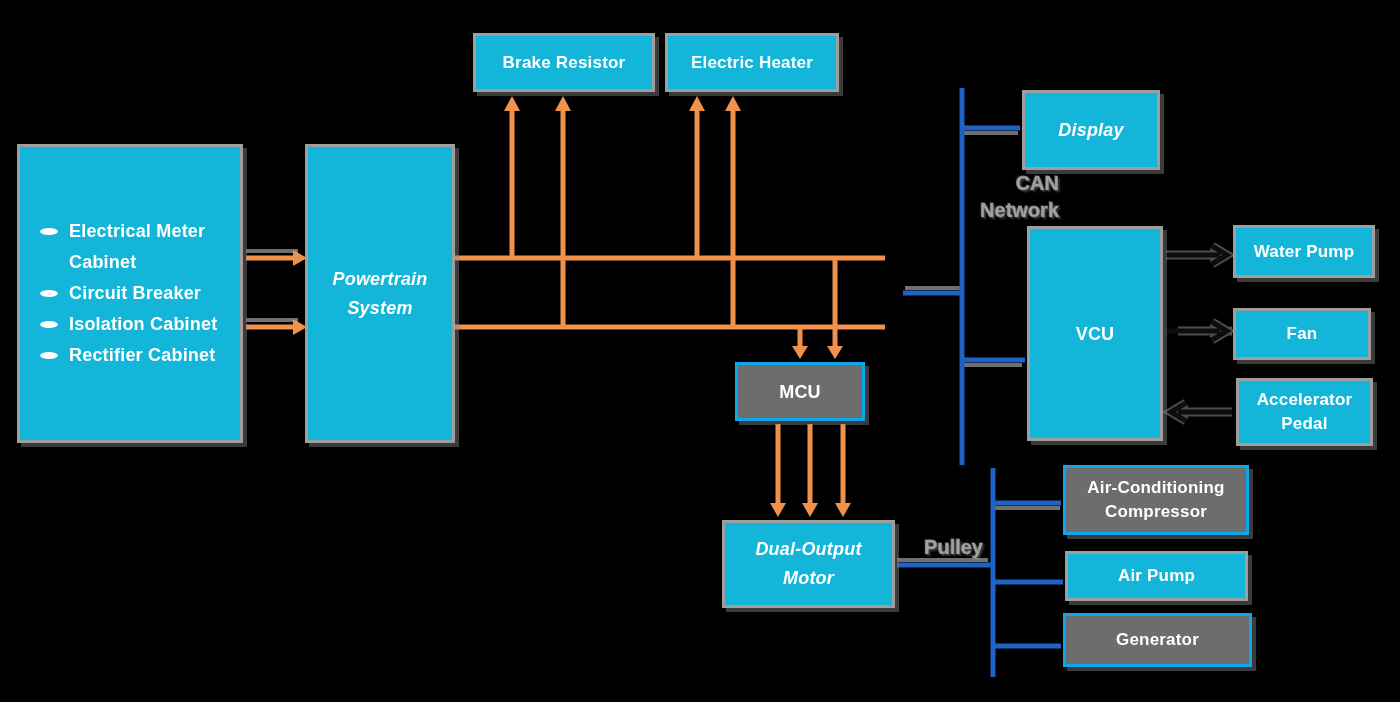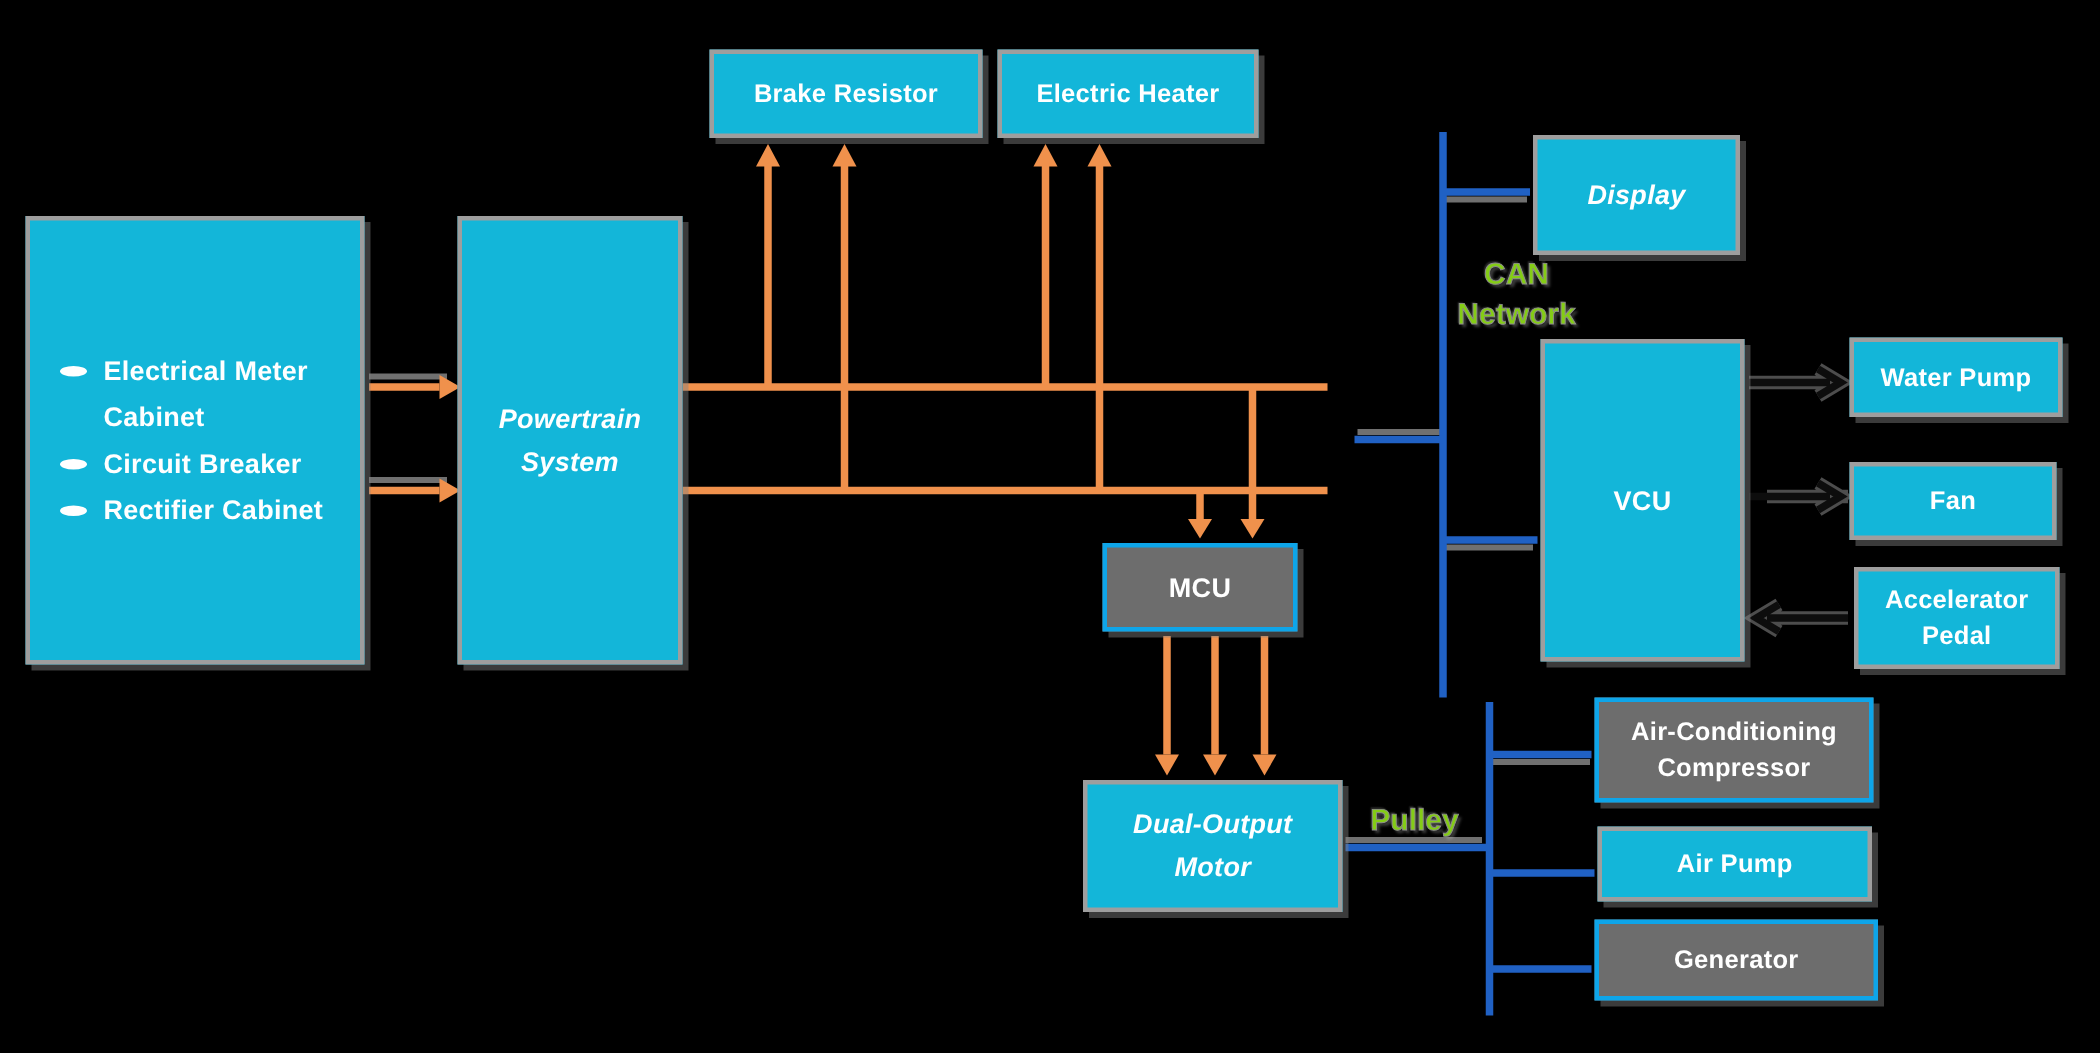--- a/index.html
+++ b/index.html
@@ -20,21 +20,21 @@
   
   .eqlist{list-style:none;margin:0;padding:0 14px 0 20px;width:100%;}
   .eqlist li{display:flex;align-items:flex-start;font-size:18px;line-height:31px;text-align:left;}
   .eqlist .dot{flex:0 0 18px;position:relative;top:12px;width:7px;height:7px;border-radius:50%;
     background:#fff;margin-right:11px;}
   
   .ic-label{position:absolute;right:14px;top:26px;width:156px;font-size:18px;line-height:30px;
     text-align:center;font-weight:bold;color:#fff;}
   
   .dark-label{
-    position:absolute;font-weight:bold;color:#84cc16;text-align:center;
+    position:absolute;font-weight:bold;color:#a3a3a3;text-align:right;
     -webkit-text-stroke:.6px #8d8d8d;
     text-shadow:2px 2px 2px rgba(220,220,220,.28), -1px -1px 1px rgba(160,160,160,.25);
   }
   svg.wires{position:absolute;left:0;top:0;pointer-events:none;}
   .oline{stroke:var(--orange);stroke-width:5;fill:none;}
   .ohead{fill:var(--orange);stroke:none;}
   .bline{stroke:var(--blue);stroke-width:5;fill:none;}
   .gshadow{stroke:#8c8c8c;stroke-width:4;fill:none;opacity:.8;}
   .blk-under{stroke:#4d4d4d;stroke-width:9;fill:none;stroke-linejoin:miter;}
   .blk-over{stroke:#0d0d0d;stroke-width:5;fill:none;stroke-linejoin:miter;}
@@ -116,20 +116,24 @@
       <li>
           <span class="dot"></span>
           <span>Electrical Meter Cabinet</span>
         </li>
       <li>
           <span class="dot"></span>
           <span>Circuit Breaker</span>
         </li>
       <li>
           <span class="dot"></span>
+          <span>Isolation Cabinet</span>
+        </li>
+      <li>
+          <span class="dot"></span>
           <span>Rectifier Cabinet</span>
         </li>
     </ul>
   </div>
 
   <div class="box cyan lbl-md" style="left:305px;top:144px;width:150px;height:299px;padding:0 14px">
     <span>Powertrain System</span>
   </div>
 
   <div class="box cyan lbl" style="left:665px;top:33px;width:174px;height:59px">

